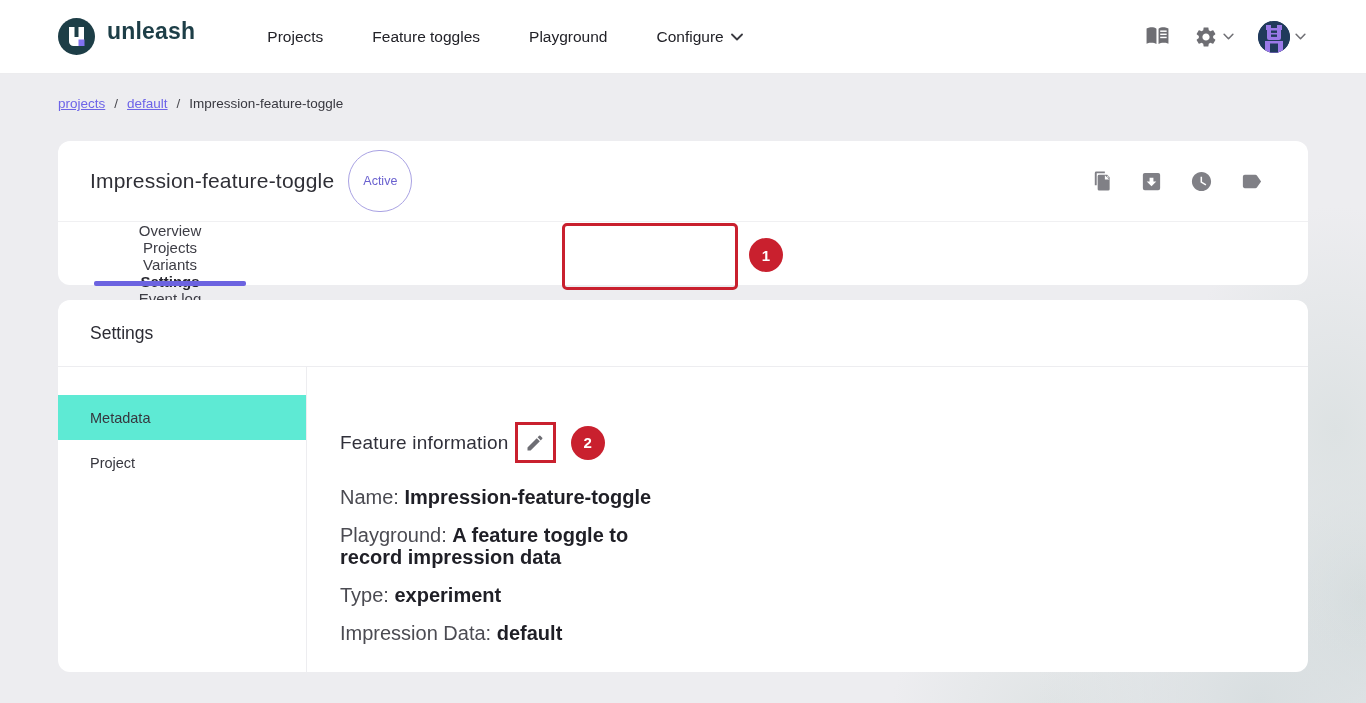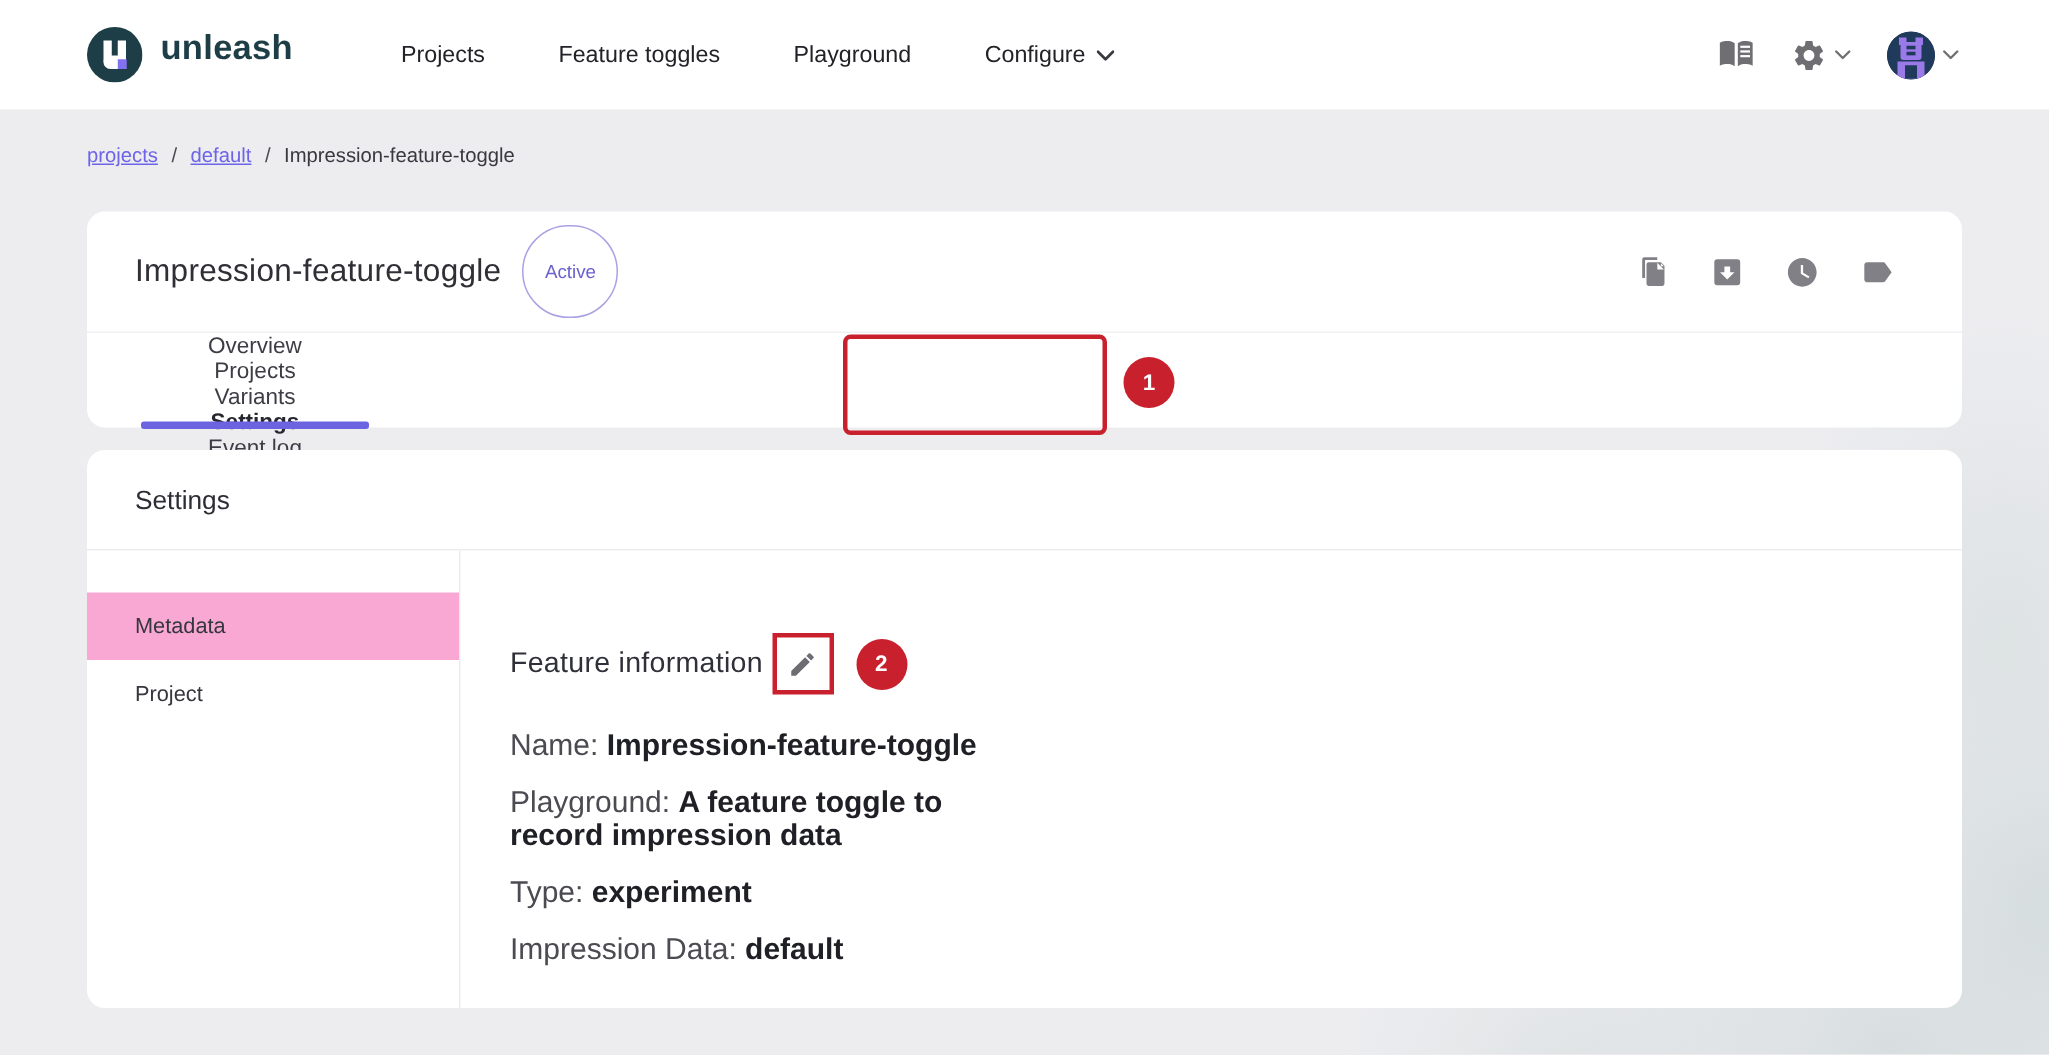--- a/index.html
+++ b/index.html
@@ -82,21 +82,21 @@
     height:67px; min-height:67px; display:flex; align-items:center;
     padding-left:32px; font-size:17.5px; color:#2c2c34;
     border-bottom:1px solid #ededf0;
   }
   .panel-body { flex:1; display:flex; }
   .panel-sidebar { width:249px; border-right:1px solid #ededf0; padding-top:28px; }
   .side-item {
     height:45px; display:flex; align-items:center; padding-left:32px;
     font-size:14.5px; color:#36363e; cursor:pointer;
   }
-  .side-item.selected { background:#f9a8d4; }
+  .side-item.selected { background:#5eead4; }
   .panel-content { flex:1; padding:55px 0 0 33px; }
   .section-title-row { display:flex; align-items:center; }
   .section-title { font-size:19px; color:#30303a; letter-spacing:.2px;text-align:center; }
   .edit-btn {
     width:41px; height:41px; margin-left:6px; background:#fff;
     border:3px solid #c9202e; display:flex; align-items:center; justify-content:center;
     color:#6d6d73; cursor:pointer;
   }
   .field-list { margin-top:23px; max-width:325px; }
   .field-row { font-size:20px; line-height:22px; color:#4b4b52; margin-bottom:16px; }

